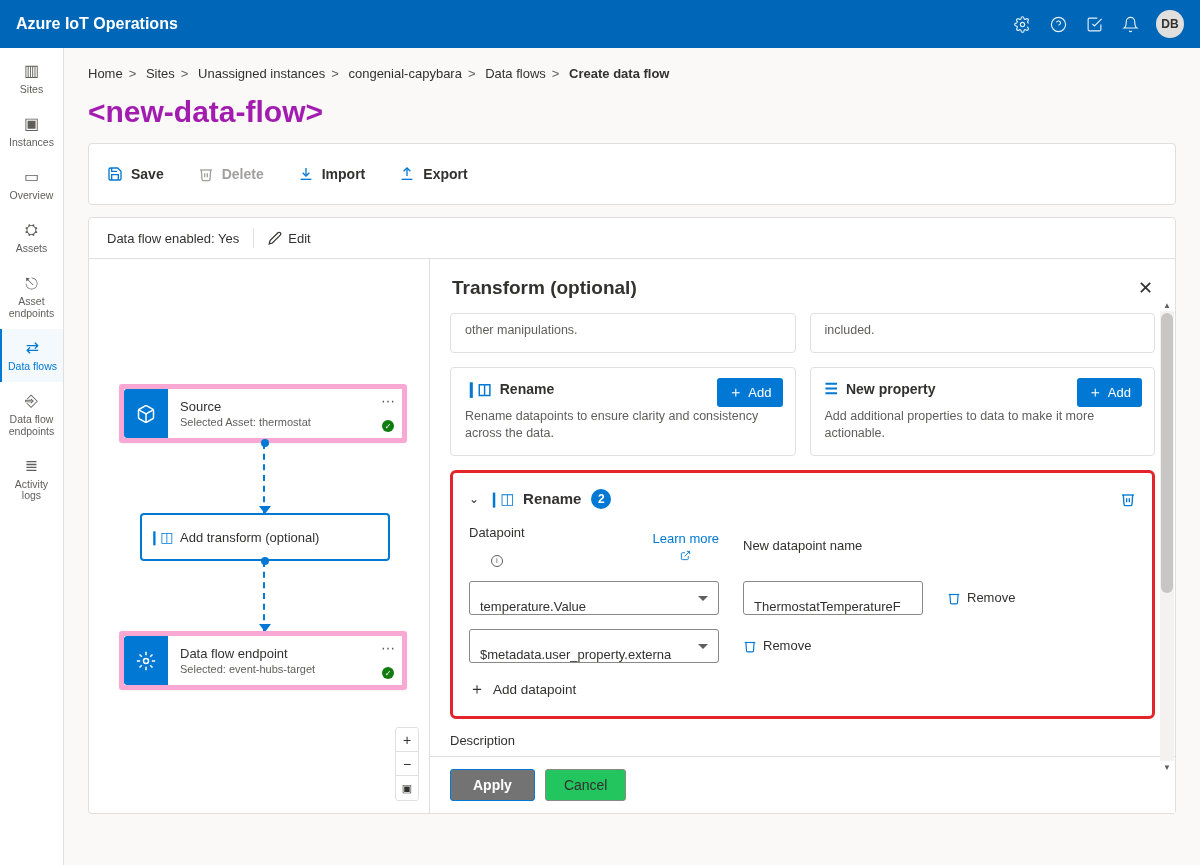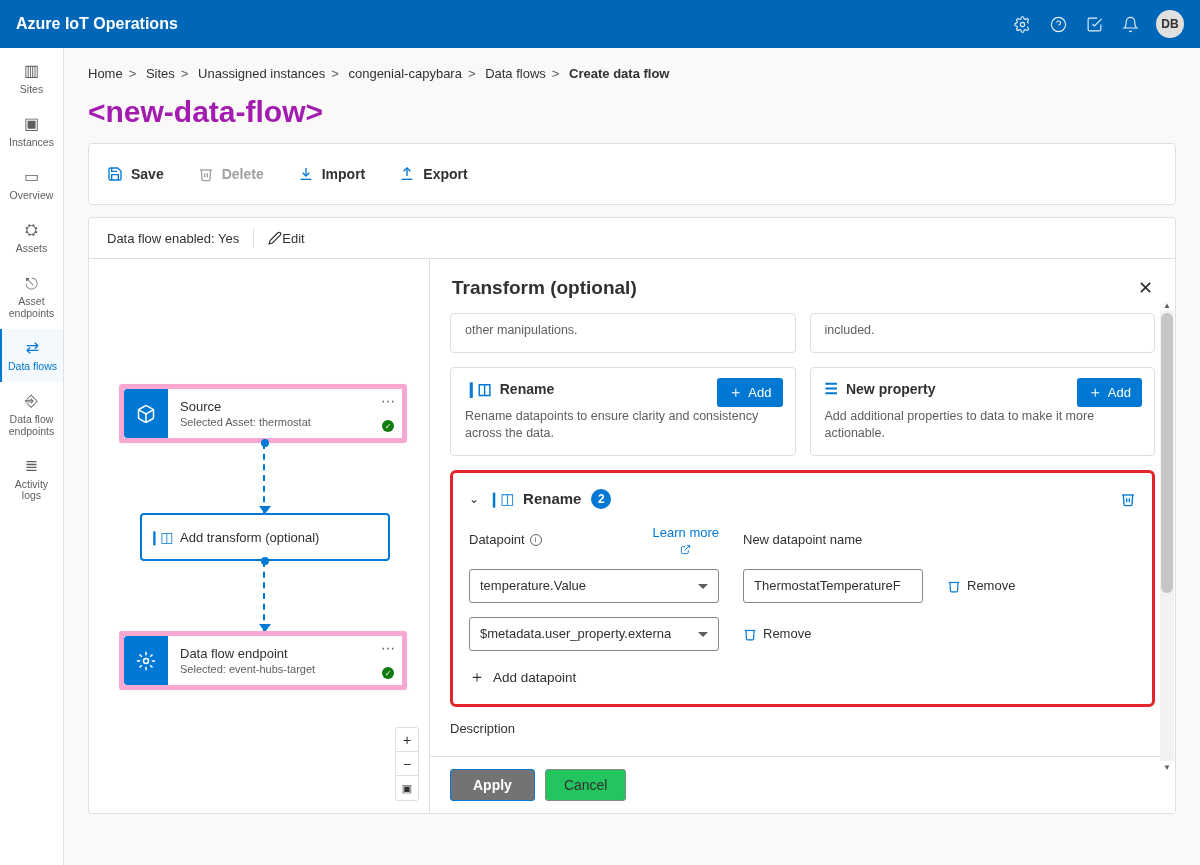--- a/index.html
+++ b/index.html
@@ -28,21 +28,21 @@
 .title { font-size: 30px; font-weight: 600; color: #a21caf; margin-bottom: 14px; }
 
 .toolbar { background: #fff; border: 1px solid #e1dfdd; border-radius: 4px; padding: 22px 18px; display: flex; gap: 34px; align-items: center; margin-bottom: 12px; }
 .tbtn { display: inline-flex; align-items: center; gap: 8px; font-size: 14px; font-weight: 600; cursor: pointer; color: #323130; }
 .tbtn.disabled { color: #a19f9d; cursor: default; }
 .tbtn svg, .tbtn .ticonc { color: #0078d4; }
 .tbtn.disabled svg { color: #a19f9d; }
 
 .statusbar { background: #fff; border: 1px solid #e1dfdd; border-radius: 4px; padding: 10px 18px; display: flex; align-items: center; gap: 14px; margin-bottom: 0; border-bottom-left-radius: 0; border-bottom-right-radius: 0; }
 .statusbar .divider { width: 1px; height: 20px; background: #e1dfdd; }
-.editlink { display: inline-flex; align-items: center; cursor: pointer; }
+.editlink { display: inline-flex; align-items: center; gap: 6px; cursor: pointer; }
 
 .canvas-wrap { background: #fff; border: 1px solid #e1dfdd; border-top: none; border-radius: 0 0 4px 4px; height: 555px; position: relative; display: flex; }
 
 .canvas { flex: 0 0 340px; position: relative; padding: 120px 0 0 0; }
 .node { position: absolute; left: 30px; width: 288px; background: #fff; border: 5px solid #f9a8d4; border-radius: 3px; display: flex; align-items: stretch; box-shadow: 0 1px 3px rgba(0,0,0,.05); }
 .node .badge { width: 44px; background: #0078d4; display: flex; align-items: center; justify-content: center; color: #fff; font-size: 18px; border-radius: 3px 0 0 3px; }
 .node .body { flex: 1; padding: 10px 12px; position: relative; }
 .node .ntitle { font-size: 13px; font-weight: 400; }
 .node .nsub { font-size: 11px; color: #605e5c; margin-top: 2px; }
 .node .menu { position: absolute; top: 4px; right: 6px; cursor: pointer; color: #605e5c; font-size: 14px; letter-spacing: 1px; }
@@ -79,26 +79,26 @@
 
 .highlight-box { border: 3px solid #e3242b; border-radius: 6px; padding: 14px 16px 16px 16px; margin-bottom: 14px; }
 .section-head { display: flex; align-items: center; gap: 10px; margin-bottom: 14px; }
 .chev { font-size: 12px; color: #323130; cursor: pointer; }
 .secicon { width: 24px; height: 24px; display: flex; align-items: center; justify-content: center; color: #0078d4; font-size: 15px; }
 .sectitle { font-weight: 600; font-size: 15px; }
 .count-badge { width: 20px; height: 20px; border-radius: 50%; background: #0078d4; color: #fff; font-size: 12px; font-weight: 600; display: inline-flex; align-items: center; justify-content: center; }
 .trash { margin-left: auto; color: #0078d4; cursor: pointer; }
 
 .form-grid { display: grid; grid-template-columns: 250px 180px 100px; column-gap: 24px; row-gap: 14px; align-items: center; }
-.fld-label { font-size: 13px; font-weight: 400; display: inline-flex; align-items: center; gap: 5px; }
+.fld-label { font-size: 13px; font-weight: 400; display: inline-flex; align-items: center; gap: 15px; flex-direction: column; }
 .info-icon { width: 12px; height: 12px; border: 1px solid #605e5c; border-radius: 50%; font-size: 8px; display: inline-flex; align-items: center; justify-content: center; color: #605e5c; }
 .learn-more { font-size: 13px; color: #0078d4; text-decoration: none; display: inline-flex; align-items: center; gap: 4px; justify-self: end; cursor: pointer; flex-direction: column; }
 .col2-label { font-size: 13px; }
 
-.select, .tinput { width: 100%; height: 34px; border: 1px solid #8a8886; border-radius: 3px; padding: 0 28px 0 10px; font-size: 13px; background: #fff; position: relative; display: flex; align-items: center; cursor: pointer; overflow: hidden; white-space: nowrap; }
+.select, .tinput { width: 100%; height: 34px; border: 1px solid #8a8886; border-radius: 3px; padding: 0 28px 0 10px; font-size: 13px; background: #fff; position: relative; display: flex; align-items: flex-end; cursor: pointer; overflow: hidden; white-space: nowrap; }
 .select::after { content: ""; position: absolute; right: 10px; top: 14px; border-left: 5px solid transparent; border-right: 5px solid transparent; border-top: 5px solid #605e5c; }
 .tinput { cursor: text; }
 .remove-link { display: inline-flex; align-items: center; gap: 6px; color: #323130; font-size: 13px; cursor: pointer; }
 .remove-link svg { color: #0078d4; }
 
 .add-dp { margin-top: 16px; display: inline-flex; align-items: center; gap: 8px; font-size: 13.5px; cursor: pointer; }
 
 .desc-label { font-size: 13px; margin-top: 4px; }
 
 .panel-foot { border-top: 1px solid #e1dfdd; padding: 12px 20px; display: flex; gap: 10px; }

